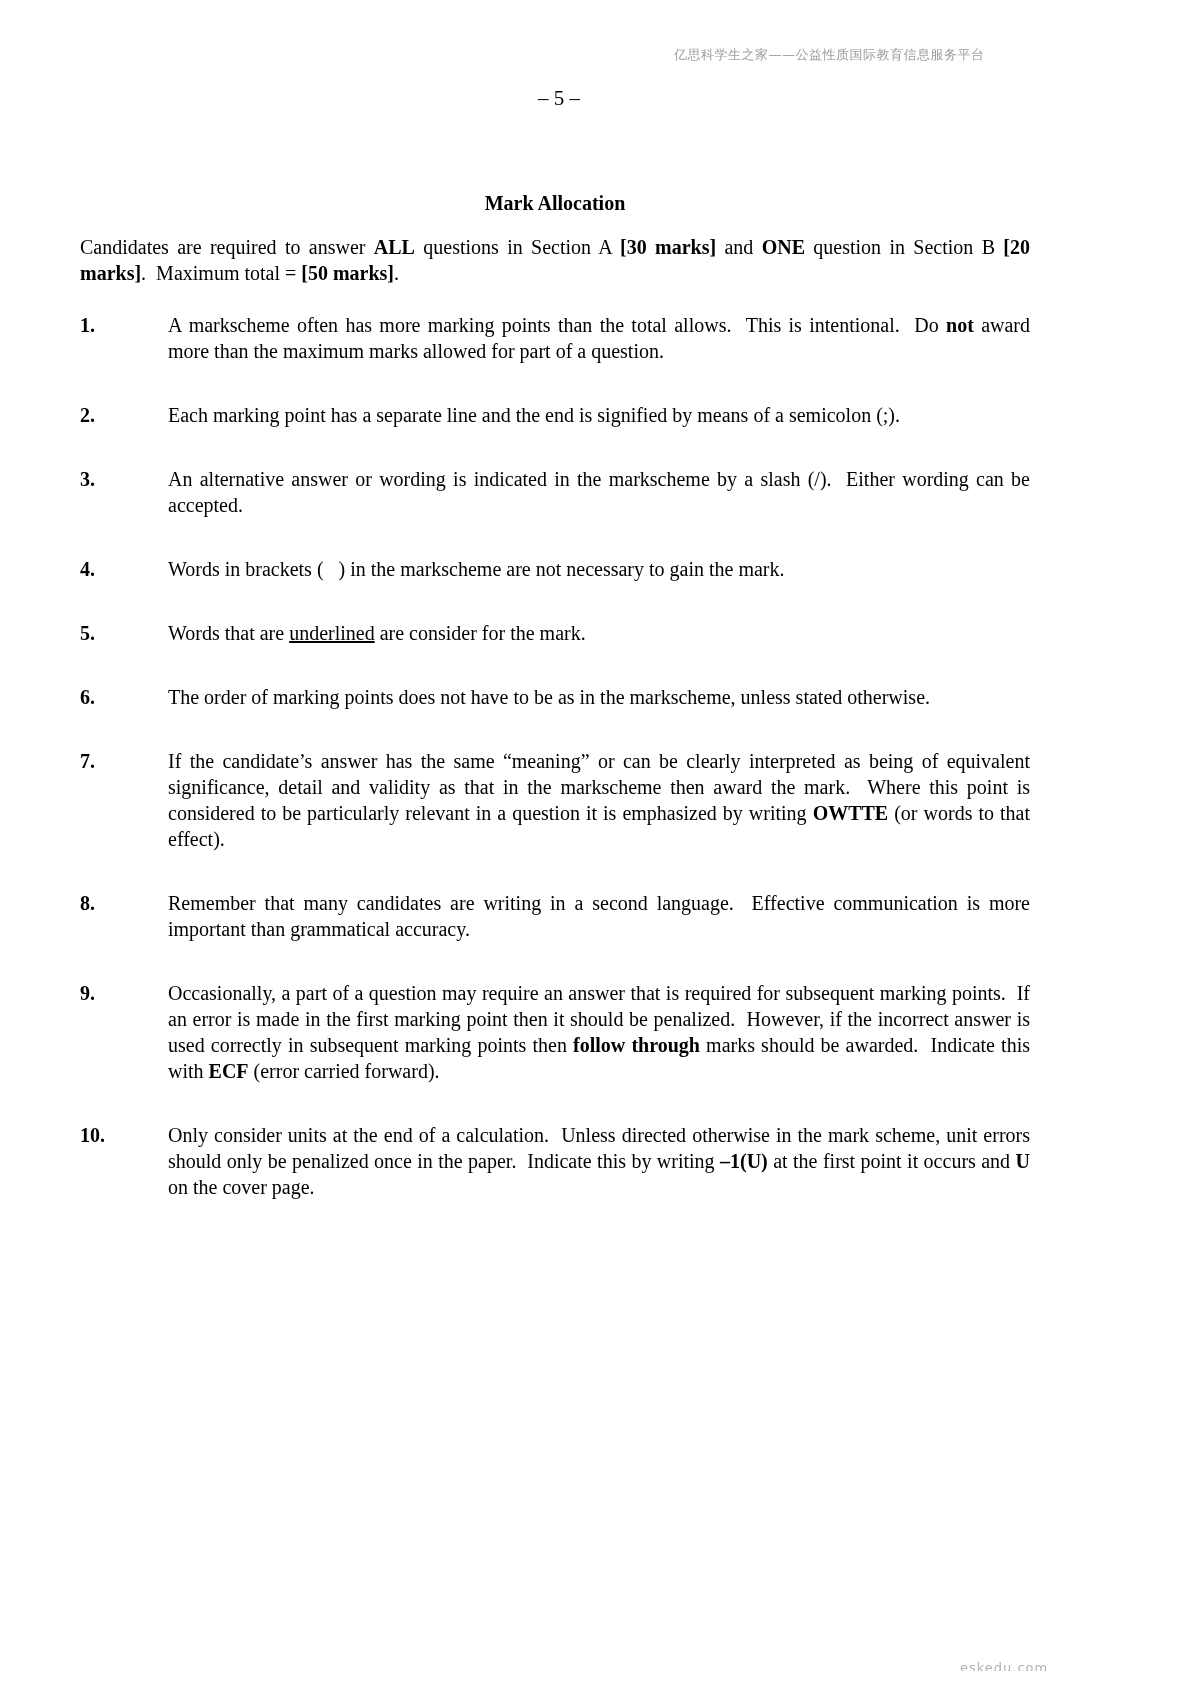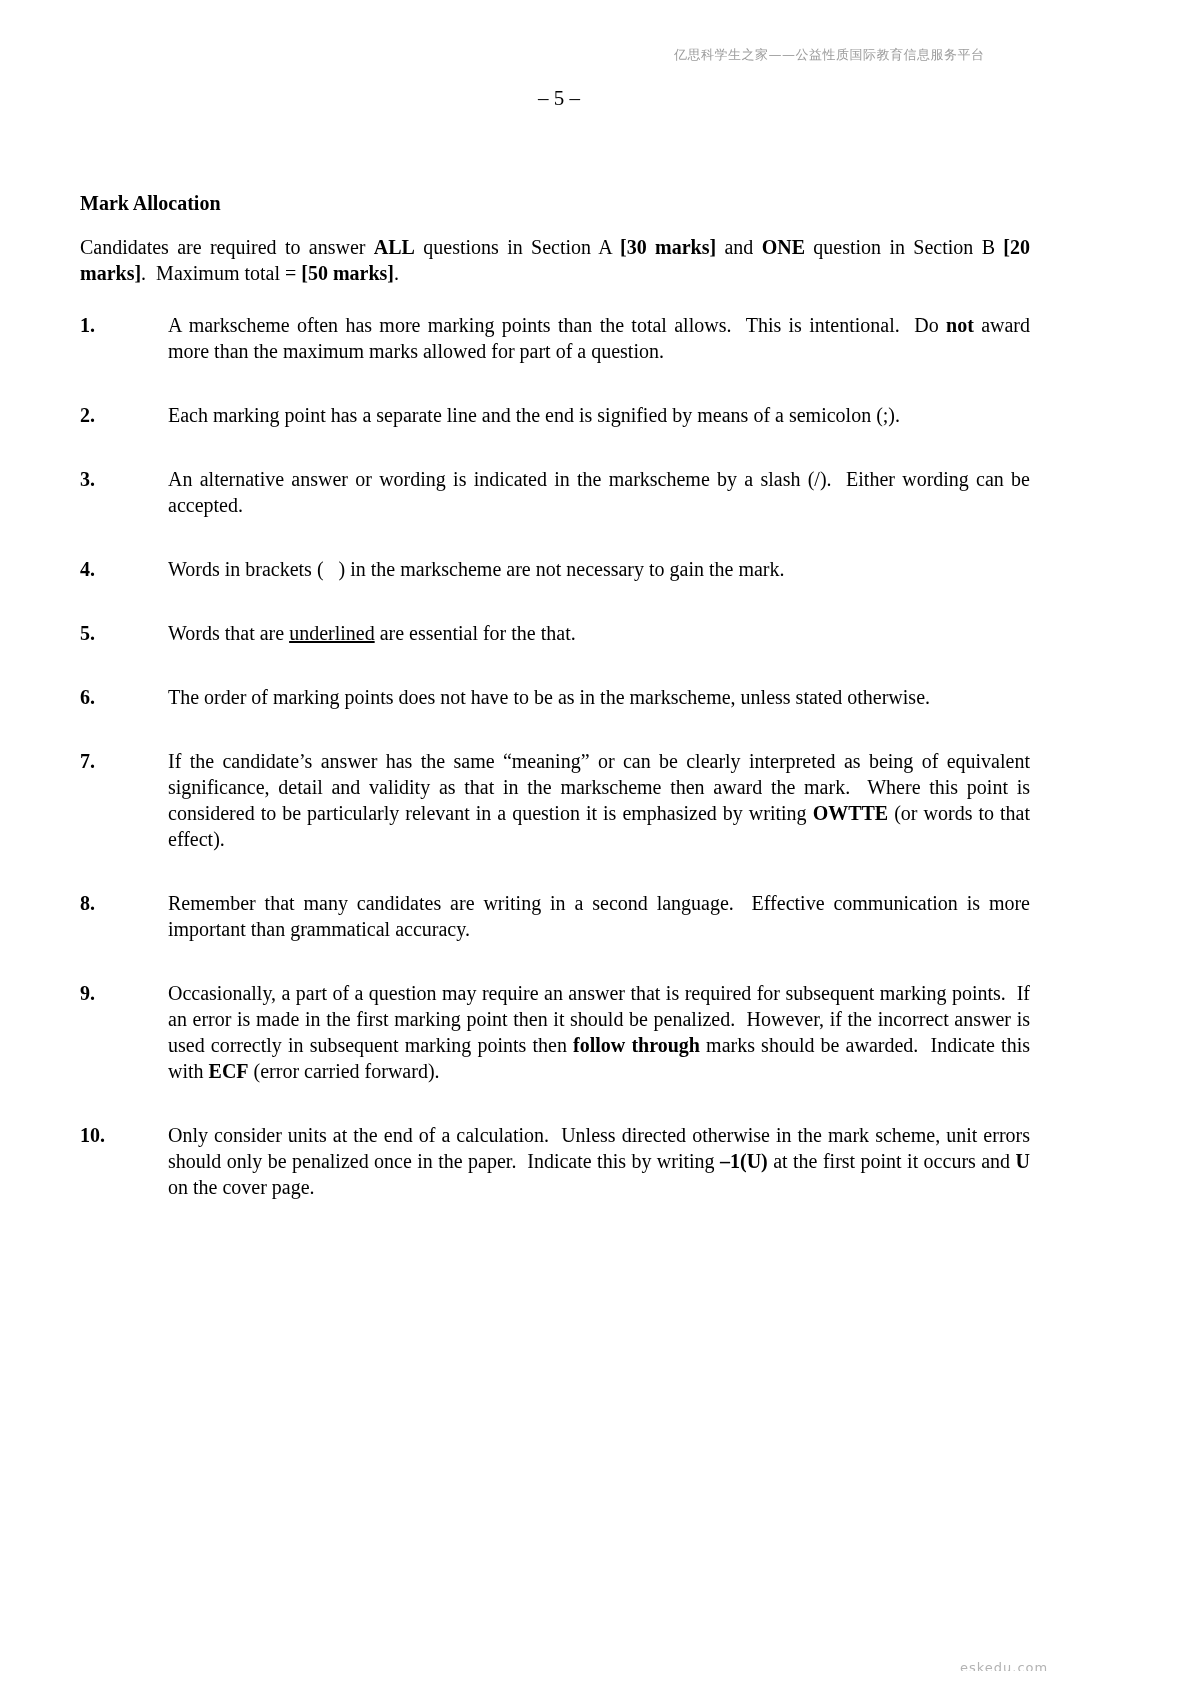--- a/index.html
+++ b/index.html
@@ -49,20 +49,21 @@
   }
   .doc-title .t-label {
     display: inline-block;
     width: 210px;
   }
   .sec-head {
     margin: 32px 0 0 0;
     font-size: 20px;
     font-weight: bold;
     line-height: 26px;
+    text-align: center;
   }
   .body-text {
     font-size: 20px;
     line-height: 26px;
     text-align: justify;
     margin-left: 36px;
   }
   .intro {
     margin: 18px 0 26px 0;
     font-family: Liberation Serif, serif;
@@ -119,21 +120,21 @@
         <div class="list-item">
           <div class="item-num">3.</div>
           <div class="item-text body-text"><span>An alternative answer or wording is indicated in the markscheme by a slash (/).&nbsp; Either wording can be accepted.</span></div>
         </div>
         <div class="list-item">
           <div class="item-num">4.</div>
           <div class="item-text body-text"><span>Words in brackets (&nbsp;&nbsp;&nbsp;) in the markscheme are not necessary to gain the mark.</span></div>
         </div>
         <div class="list-item">
           <div class="item-num">5.</div>
-          <div class="item-text body-text"><span>Words that are </span><span class="u">underlined</span><span> are essential for the that.</span></div>
+          <div class="item-text body-text"><span>Words that are </span><span class="u">underlined</span><span> are consider for the mark.</span></div>
         </div>
         <div class="list-item">
           <div class="item-num">6.</div>
           <div class="item-text body-text"><span>The order of marking points does not have to be as in the markscheme, unless stated otherwise.</span></div>
         </div>
         <div class="list-item">
           <div class="item-num">7.</div>
           <div class="item-text body-text"><span>If the candidate’s answer has the same “meaning” or can be clearly interpreted as being of equivalent significance, detail and validity as that in the markscheme then award the mark.&nbsp; Where this point is considered to be particularly relevant in a question it is emphasized by writing </span><span class="b i">OWTTE</span><span> (or words to that effect).</span></div>
         </div>
         <div class="list-item">

